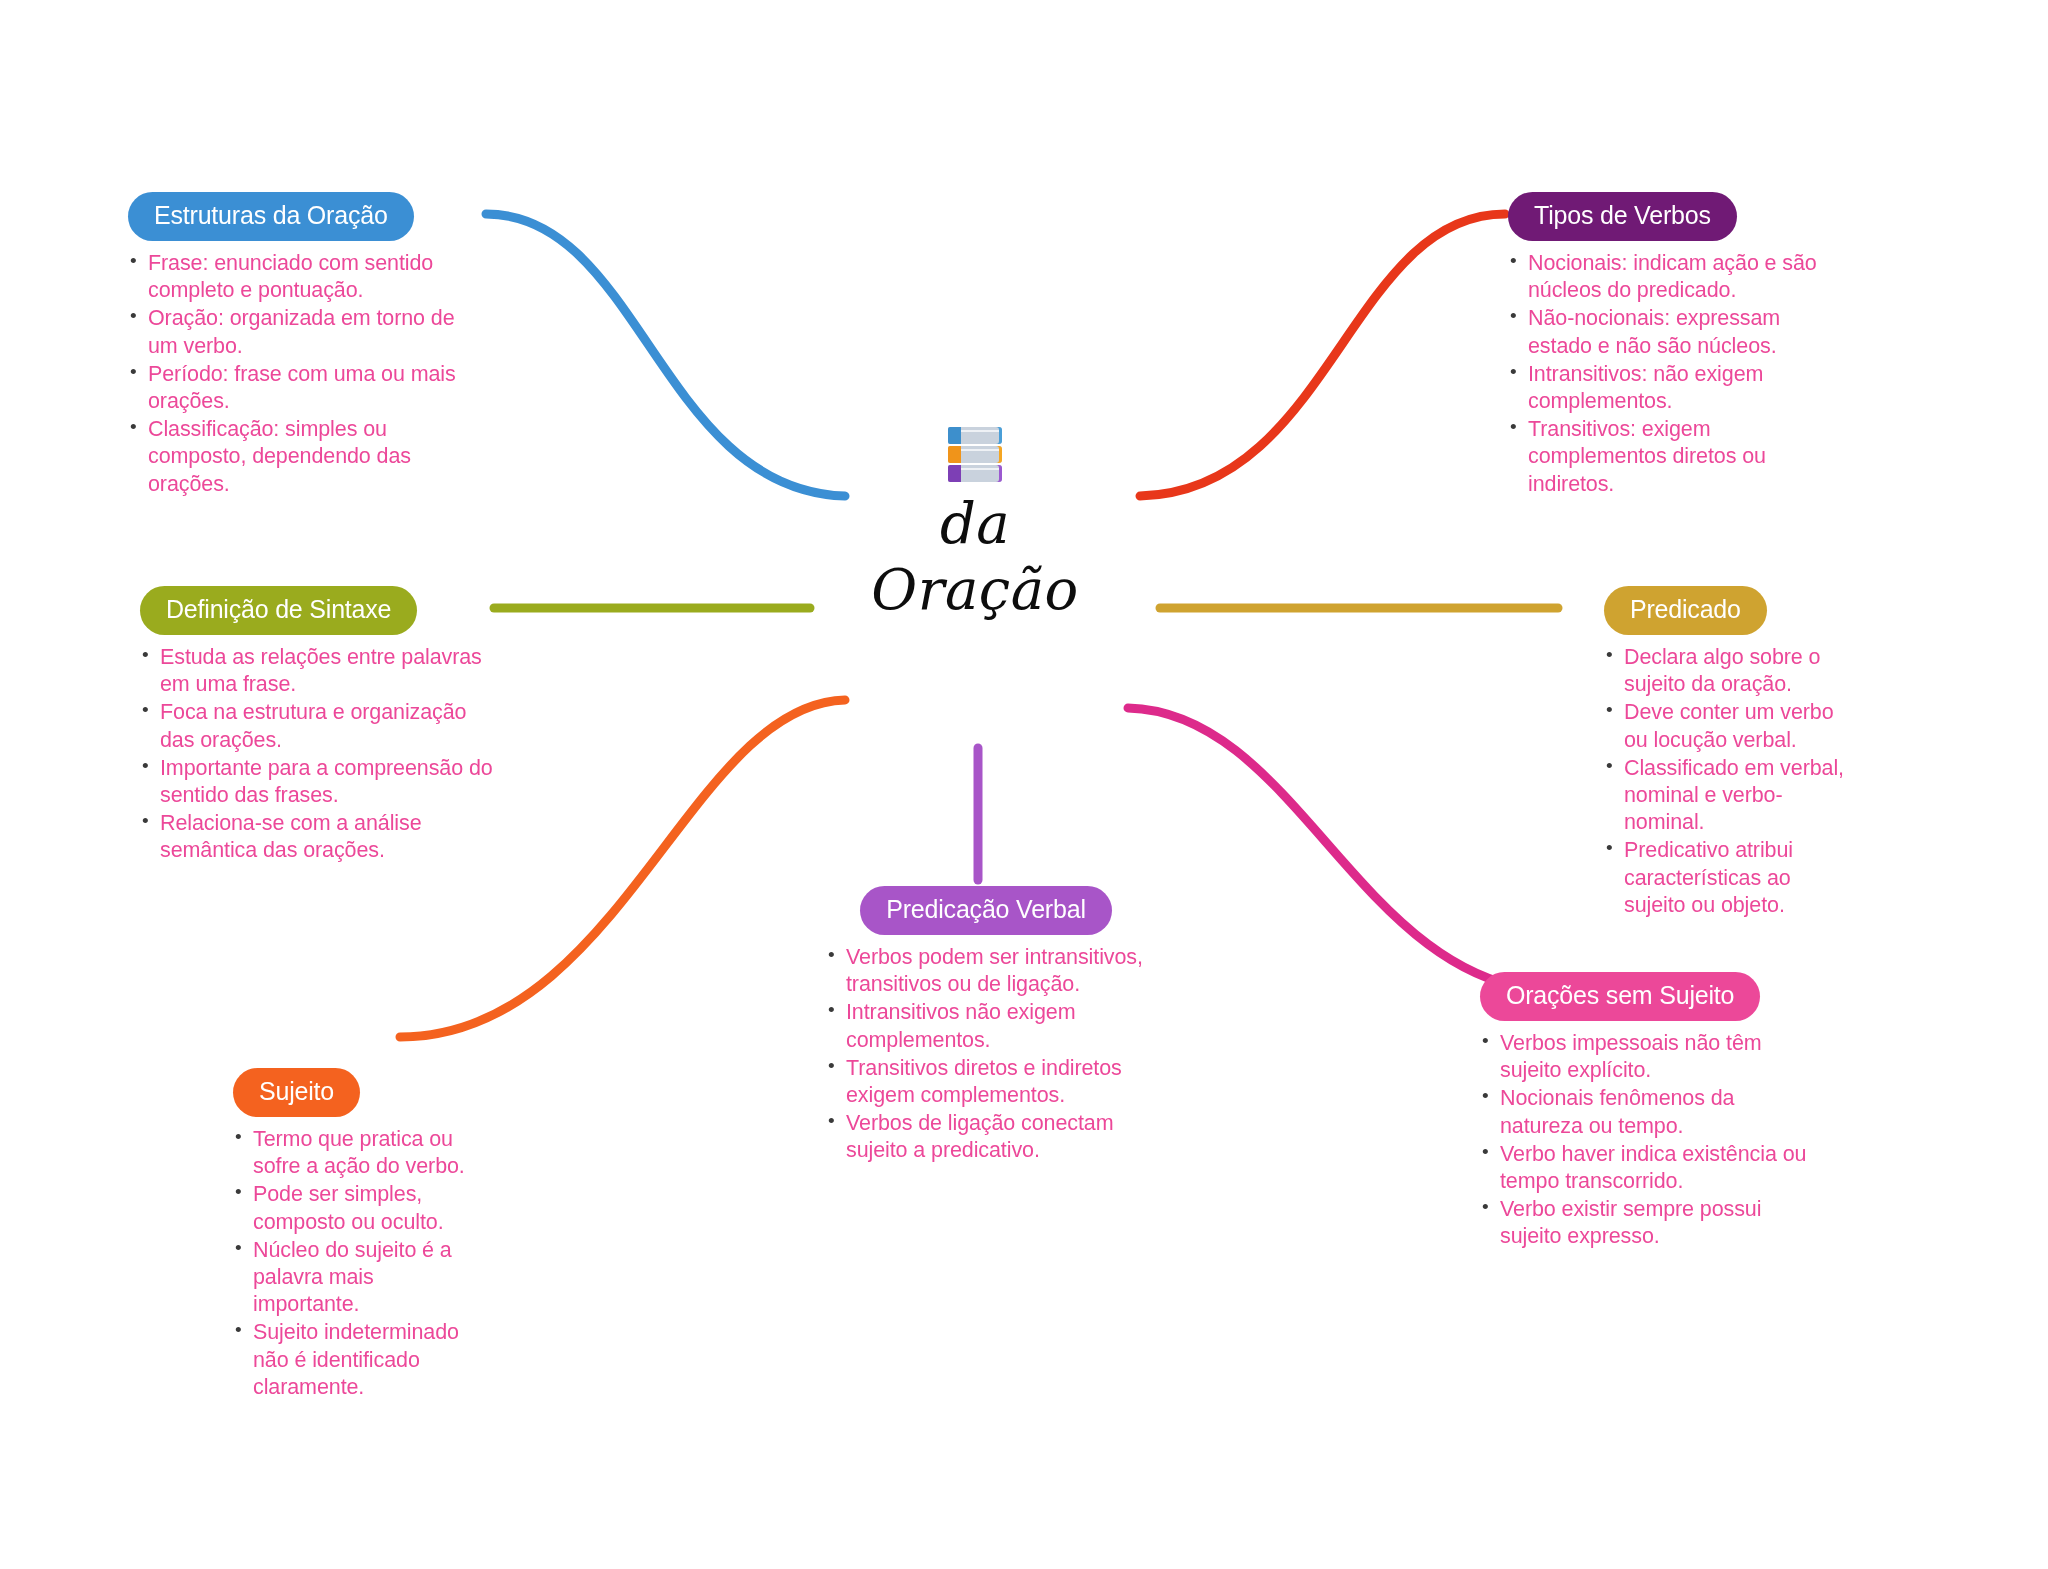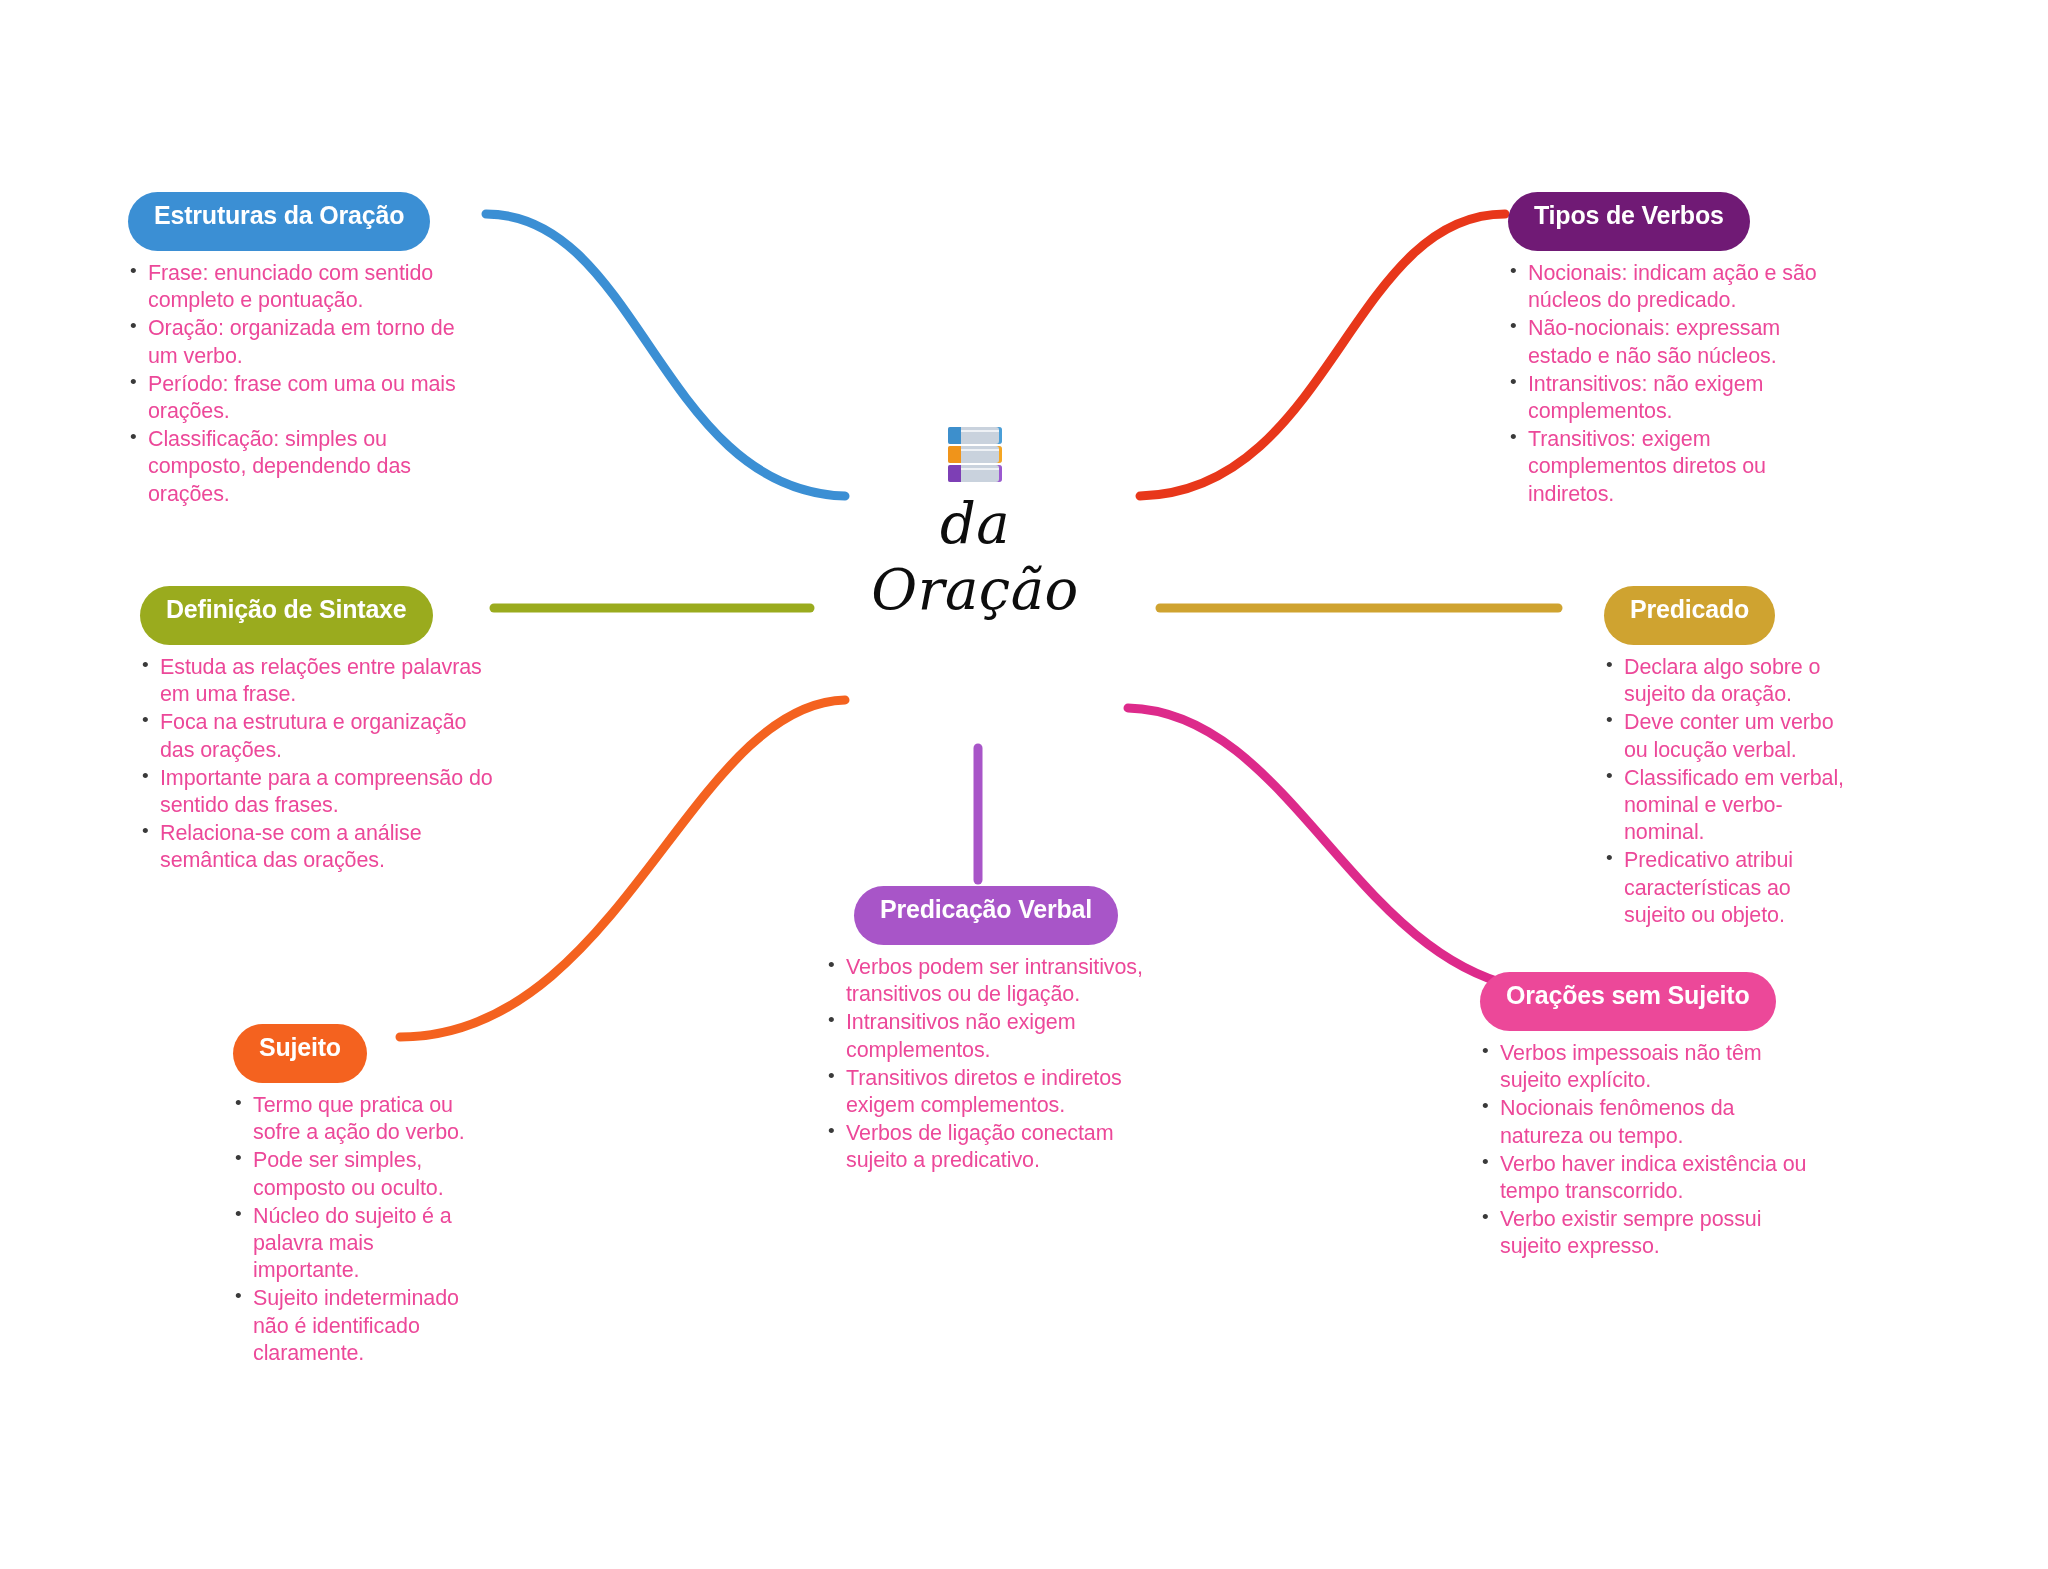--- a/index.html
+++ b/index.html
@@ -89,24 +89,24 @@
 
   
   .branch {
     position: absolute;
     z-index: 4;
   }
   .pill {
     display: inline-block;
     border-radius: 999px;
     color: #ffffff;
-    font-weight: bold;
+    font-weight: normal;
     font-size: 25px;
     line-height: 1;
-    padding: 11px 26px 23px 26px;
+    padding: 11px 26px 13px 26px;
     white-space: nowrap;
     letter-spacing: -0.2px;
   }
   .pill-row { display: block; }
 
   ul.items {
     list-style: none;
     margin: 9px 0 0 0;
     padding: 0;
   }
@@ -124,21 +124,21 @@
     position: absolute;
     left: 2px;
     top: -1px;
     font-size: 19px;
     color: #3a3a3a;
   }
 
   
   #branch-estruturas  { left: 128px;  top: 192px;  width: 360px; }
   #branch-definicao   { left: 140px;  top: 586px;  width: 360px; }
-  #branch-sujeito     { left: 233px;  top: 1024px; width: 235px; }
+  #branch-sujeito     { left: 233px;  top: 1068px; width: 235px; }
   #branch-predicacao  { left: 826px;  top: 866px;  width: 320px; }
   #branch-tipos       { left: 1508px; top: 192px;  width: 310px; }
   #branch-predicado   { left: 1604px; top: 586px;  width: 250px; }
   #branch-oracoes     { left: 1480px; top: 972px;  width: 340px; }
 
   #branch-predicacao .pill-row { text-align: center; }
 </style>
 </head>
 <body>
 

